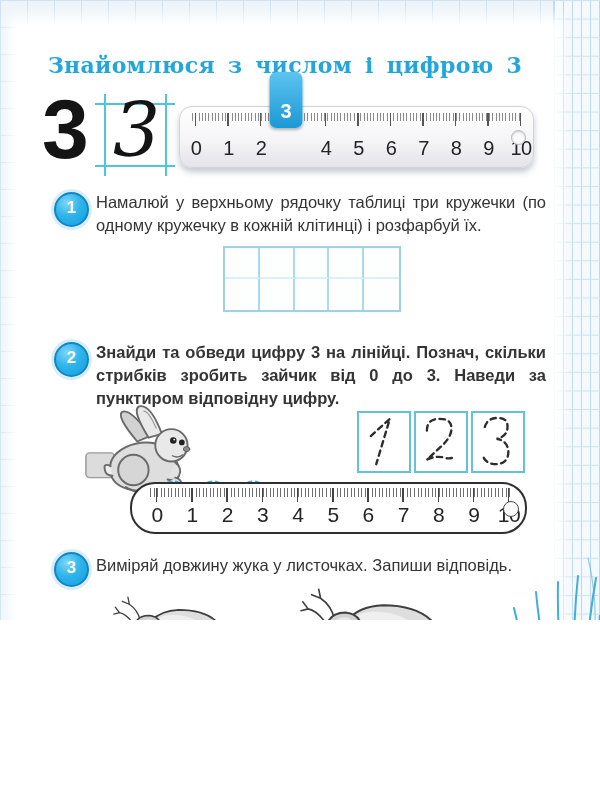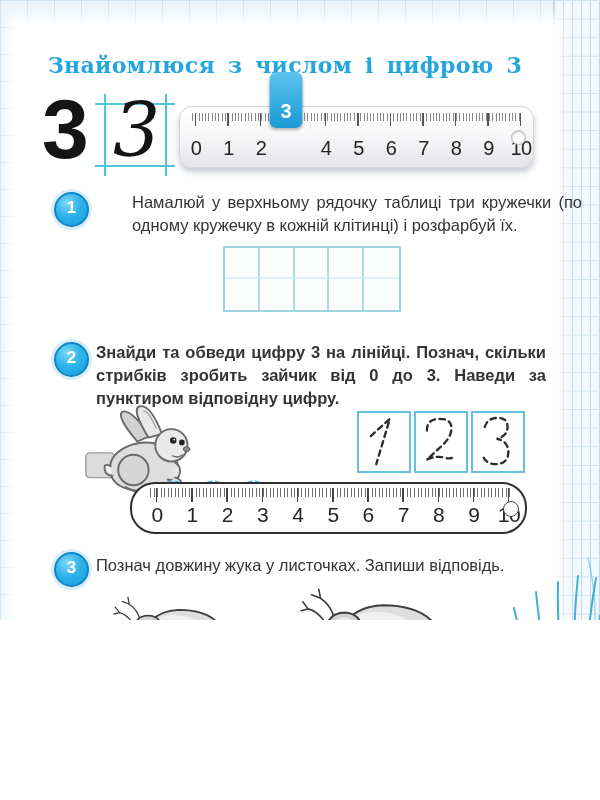--- a/index.html
+++ b/index.html
@@ -49,21 +49,21 @@
   .hole1{right:7px;top:23px;width:13px;height:13px;border:1px solid #b4b4bb;
     box-shadow:inset 0 1px 2px rgba(0,0,0,.18);}
   
   .task-badge{position:absolute;width:31px;height:31px;border-radius:50%;
     background:radial-gradient(circle at 35% 28%,#7dd7f7 0%,#2fb4ea 45%,#149de0 100%);
     border:2px solid #1186c4;box-shadow:0 0 0 3px #d9edf8;color:#fff;font-weight:bold;
     font-size:17px;text-align:center;line-height:28px;}
   .b1{left:54px;top:192px;} .b2{left:54px;top:342px;} .b3{left:54px;top:552px;}
   .task-text{position:absolute;left:96px;width:450px;font-size:16.5px;line-height:23px;
     color:#343434;text-align:justify;}
-  .t1{top:191px;margin-left:36px;} .t2{top:341px;font-weight:bold;} .t3{top:554px;}
+  .t1{top:191px;} .t2{top:341px;font-weight:bold;} .t3{top:554px;}
   .t1-table{position:absolute;left:223px;top:246px;width:178px;height:66px;
     border:2px solid #9ed2e2;box-sizing:border-box;display:grid;
     grid-template-columns:repeat(5,1fr);grid-template-rows:repeat(2,1fr);background:#fdffff;}
   .t1-table .cell{border-right:2px solid #a9dbe9;border-bottom:2px solid #ddf0f6;}
   .t1-table .cell:nth-child(5n){border-right:none;}
   .t1-table .cell:nth-child(n+6){border-bottom:none;}
   .fig{position:absolute;}
   .trace-row{position:absolute;left:357px;top:411px;display:flex;gap:3px;}
   .trace-box{width:54px;height:62px;border:2.5px solid #63c1de;box-sizing:border-box;background:#fff;}
   .ruler2{position:absolute;left:130px;top:482px;width:397px;height:52px;background:#fff;
@@ -228,21 +228,21 @@
     <span class="num" style="left:187px">5</span>
     <span class="num" style="left:222.2px">6</span>
     <span class="num" style="left:257.4px">7</span>
     <span class="num" style="left:292.6px">8</span>
     <span class="num" style="left:327.8px">9</span>
     <span class="num" style="left:363px">10</span>
     <div class="hole hole2"></div>
   </div>
 
   <div class="task-badge b3">3</div>
-  <div class="task-text t3">Познач довжину жука у листочках. Запиши відповідь.</div>
+  <div class="task-text t3">Виміряй довжину жука у листочках. Запиши відповідь.</div>
 
   <svg class="fig" style="left:110px;top:593px;" width="128" height="95" viewBox="0 0 175 135">
     <g stroke="#3e3e3e" stroke-width="2.2" fill="#dcdcdc" stroke-linejoin="round" stroke-linecap="round">
       <path d="M30,44 Q20,30 10,28 L4,20 M10,28 L2,30" fill="none" stroke-width="1.8"></path>
       <path d="M40,40 Q36,24 24,16 L14,12 M24,16 L22,6" fill="none" stroke-width="1.8"></path>
       <path d="M38,70 L24,86 L8,94" fill="none" stroke-width="3"></path>
       <path d="M48,76 L44,96 L30,110" fill="none" stroke-width="3"></path>
       <path d="M84,96 L80,114 L62,124" fill="none" stroke-width="3"></path>
       <path d="M104,98 L112,116 L102,130" fill="none" stroke-width="3"></path>
       <path d="M134,92 L150,104 L146,118" fill="none" stroke-width="3"></path>

